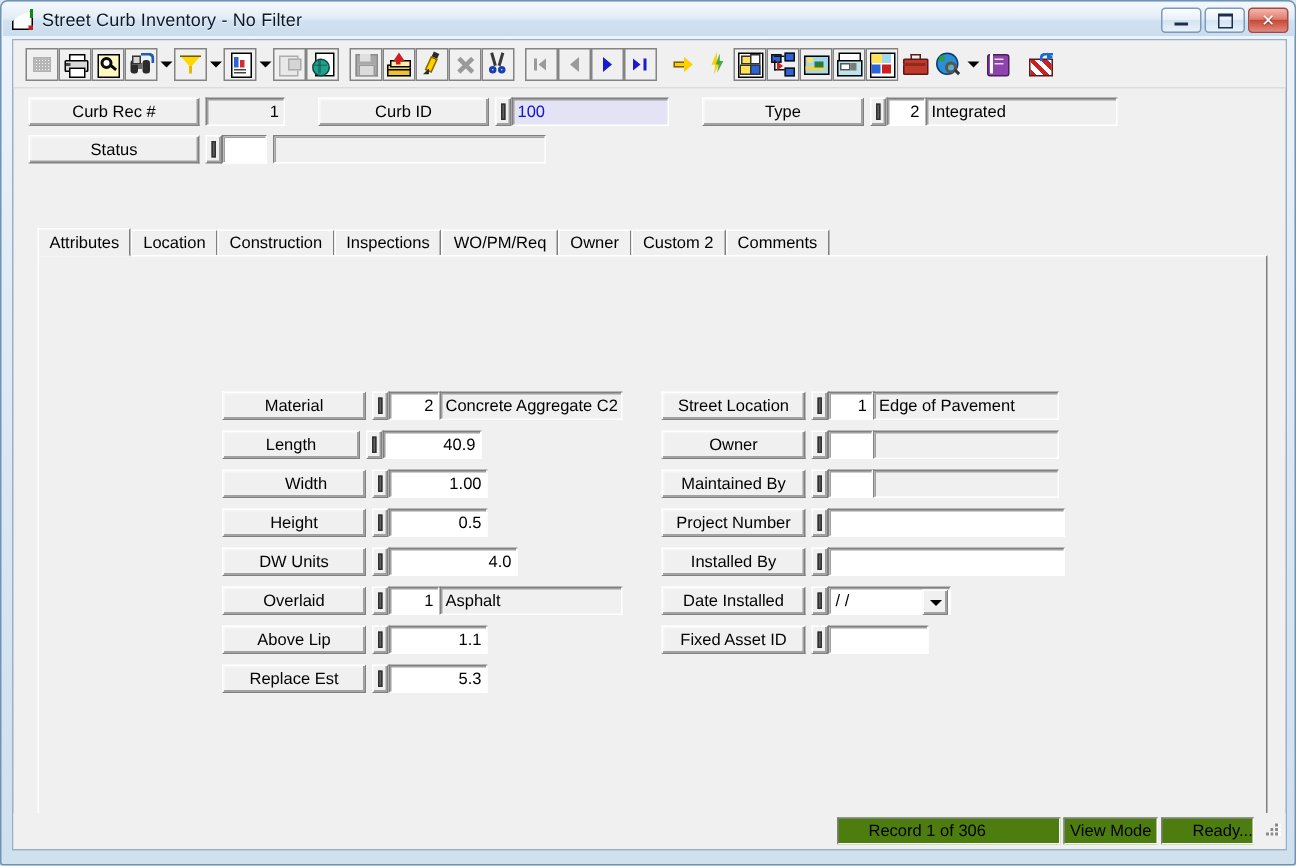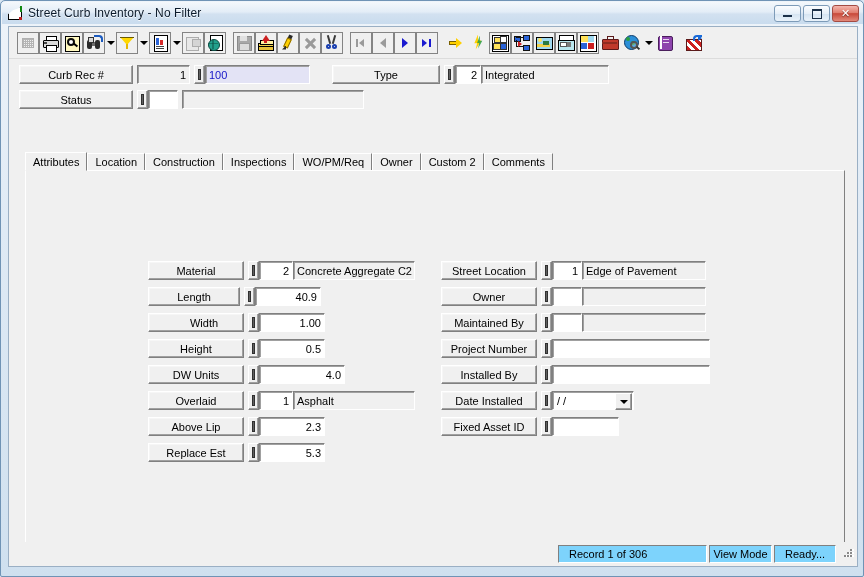--- a/index.html
+++ b/index.html
@@ -191,22 +191,22 @@
 
   
   .statusbar{
     position:absolute;left:0;bottom:0;width:848px;height:24px;
     background:#f0f0f0;display:flex;align-items:center;justify-content:flex-end;
     box-sizing:border-box;padding-right:2px;
   }
   .spanel{
     height:18px;box-sizing:border-box;
     border:1px solid;border-color:#808080 #ffffff #ffffff #808080;
-    display:flex;align-items:center;padding:0 10px;
-    font-size:11px;color:#000;margin-left:2px;background:#7dd3fc;
+    display:flex;align-items:center;padding:0 20px;
+    font-size:11px;color:#000;margin-left:2px;background:#4d7c0f;
     white-space:nowrap;
   }
   .grip{width:16px;height:16px;position:relative;margin-left:3px;}
   .grip i{position:absolute;width:2px;height:2px;background:#8a8a8a;}
   .grip i.w{background:#ffffff;}
 </style>
 </head>
 <body>
 
 <div class="window">
@@ -476,20 +476,21 @@
           <i style="left:12px;top:0px;width:0;height:0;border-top:3px solid transparent;border-bottom:3px solid transparent;border-left:4px solid #1a6bd8;"></i>
         </span>
       </div>
     </div>
 
     <div class="hdr">
       <div class="row" style="margin-bottom:6px;">
         <div class="fldlabel" style="width:114px;">Curb Rec #</div>
         <div class="fld ro num" style="width:53px;margin-left:4px;">1</div>
 
+        <div class="fldlabel" style="width:114px;margin-left:22px;">Curb ID</div>
         <div class="lookupbtn" style="margin-left:4px;">
             <span class="bar"></span>
           </div>
         <div class="fld sel" style="width:105px;">100</div>
 
         <div class="fldlabel" style="width:108px;margin-left:22px;">Type</div>
         <div class="lookupbtn" style="margin-left:4px;">
             <span class="bar"></span>
           </div>
         <div class="fld num" style="width:26px;">2</div>
@@ -585,21 +586,21 @@
             </div>
           <div class="fld num" style="width:34px;">1</div>
           <div class="fld ro" style="width:122px;">Asphalt</div>
         </div>
 
         <div class="frow">
           <div class="fldlabel" style="width:96px;">Above Lip</div>
           <div class="lookupbtn" style="margin-left:4px;">
               <span class="bar"></span>
             </div>
-          <div class="fld num" style="width:66px;">2.3</div>
+          <div class="fld num" style="width:66px;">1.1</div>
         </div>
 
         <div class="frow">
           <div class="fldlabel" style="width:96px;">Replace Est</div>
           <div class="lookupbtn" style="margin-left:4px;">
               <span class="bar"></span>
             </div>
           <div class="fld num" style="width:66px;">5.3</div>
         </div>
       </div>

